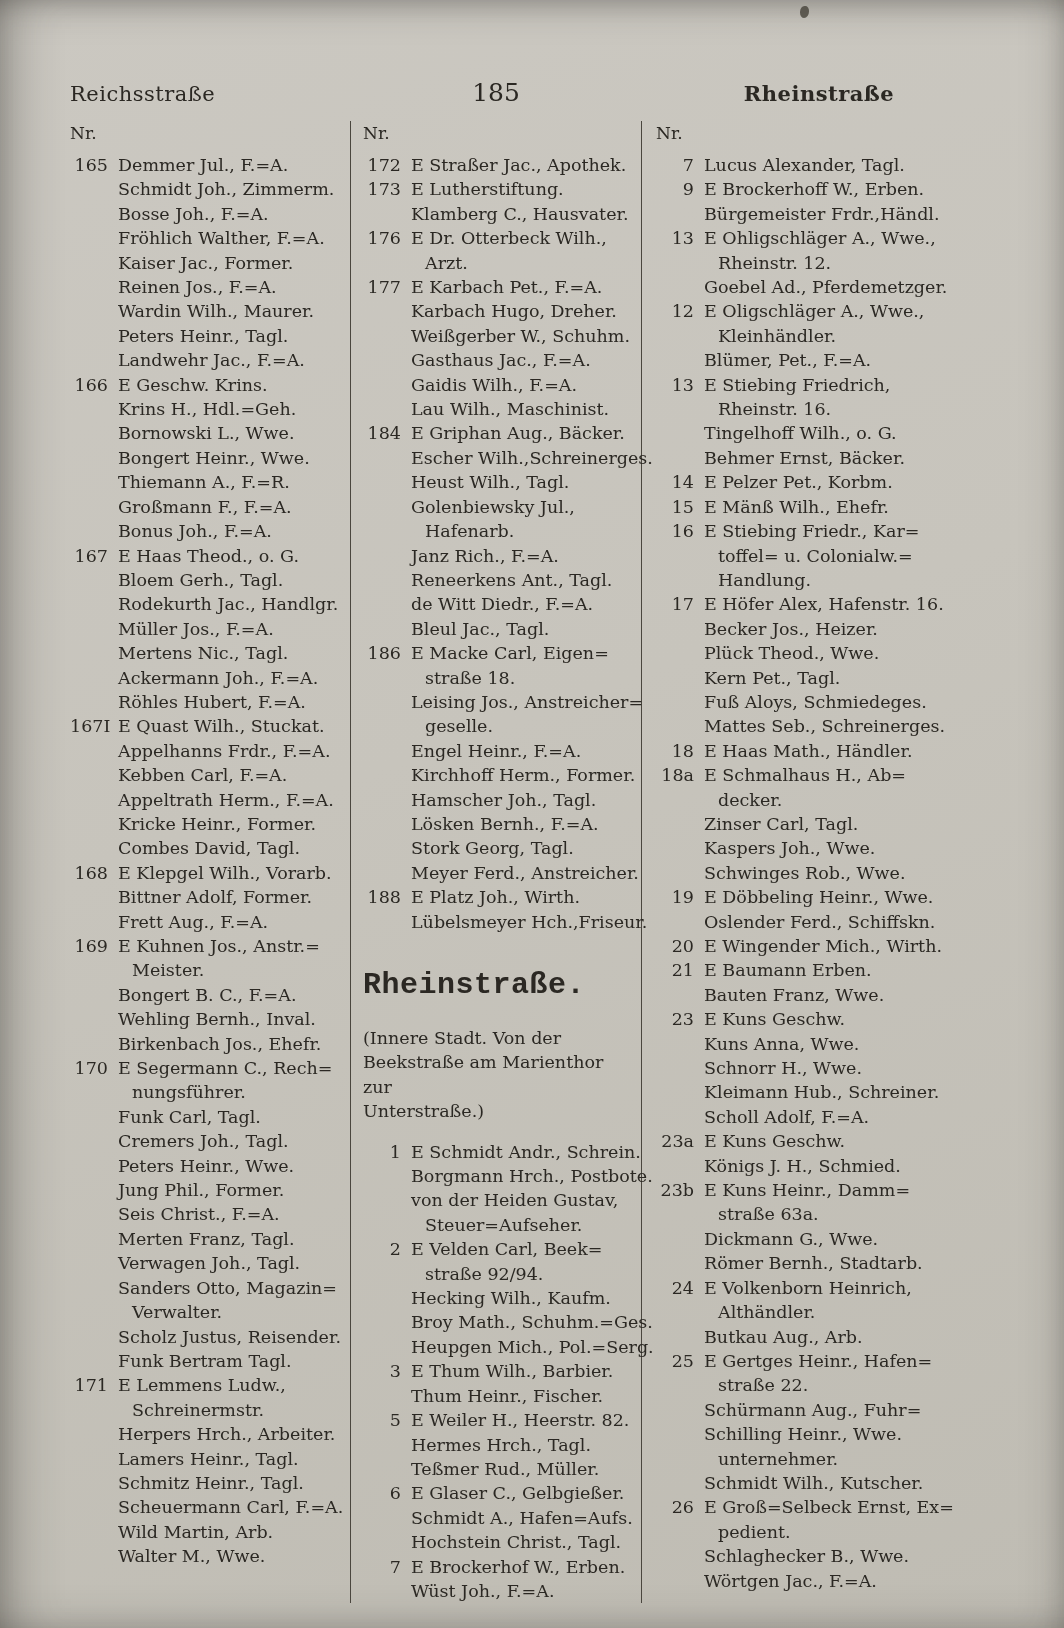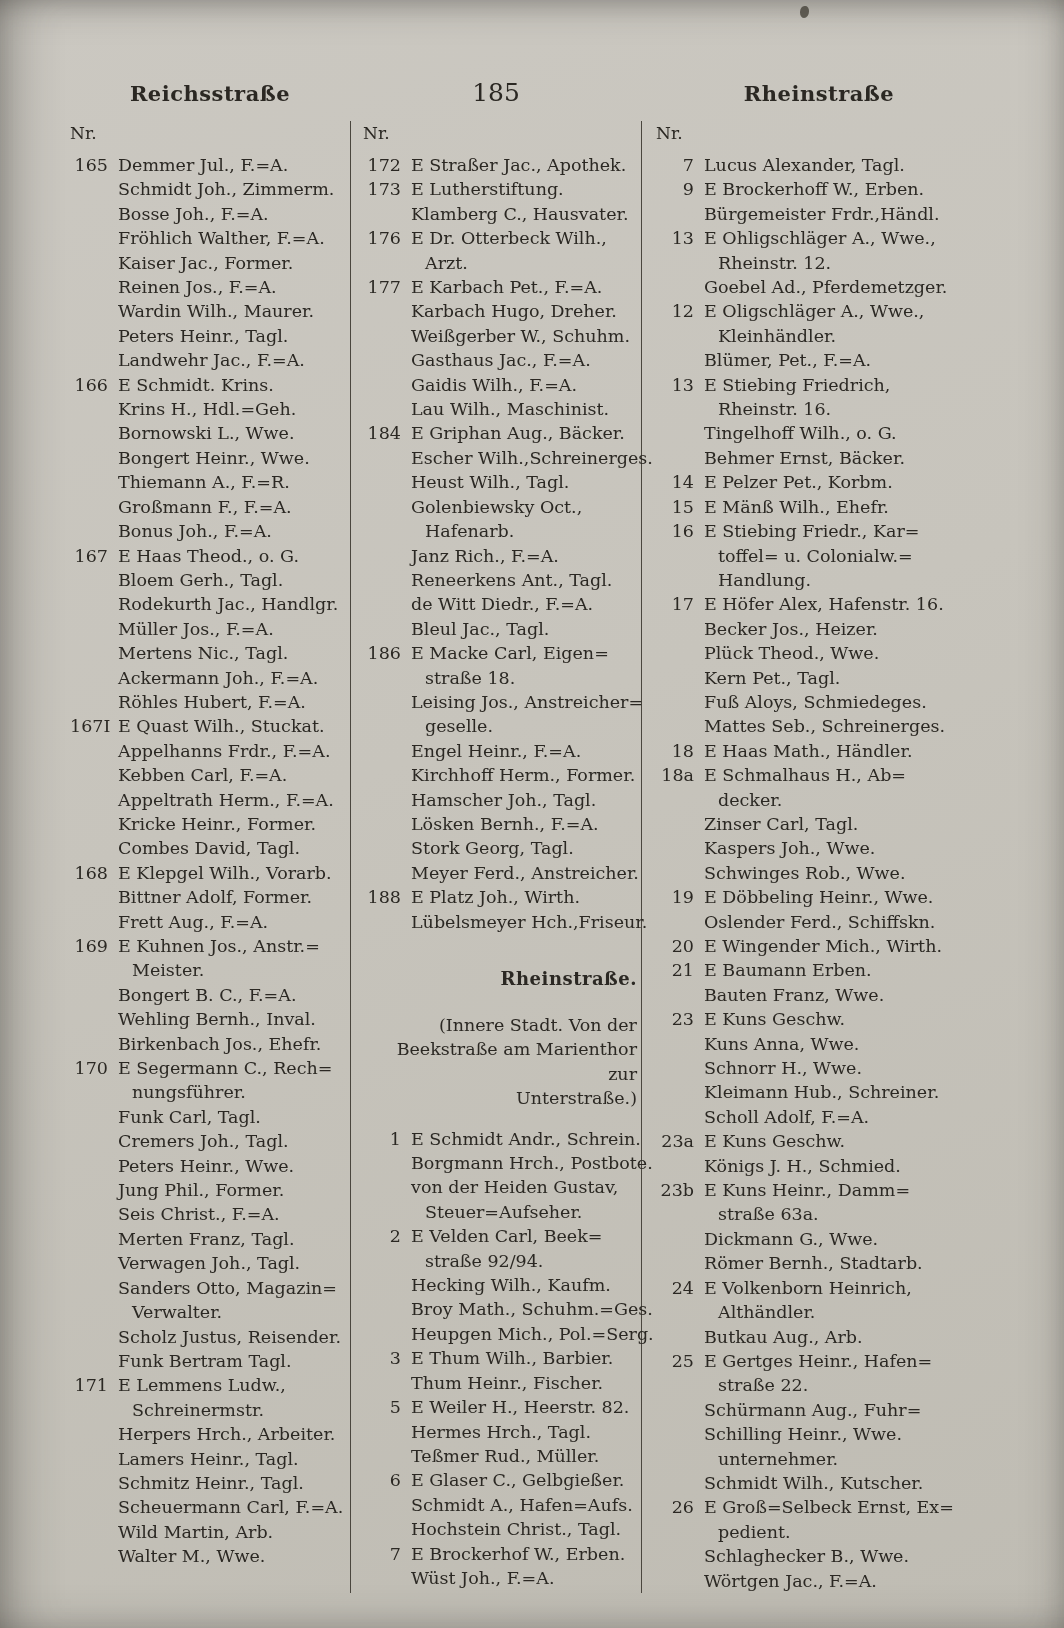--- a/index.html
+++ b/index.html
@@ -17,41 +17,41 @@
       inset 0 26px 40px -30px rgba(40,38,33,.50),
       inset -30px 0 45px -34px rgba(40,38,33,.35),
       inset 0 -30px 45px -34px rgba(40,38,33,.30);
     color:#2b2823;
   }
   .speck { position:absolute; left:800px; top:6px; width:9px; height:12px;
     background:#46423a; border-radius:50% 40% 55% 45%; opacity:.8; }
   .content { position:absolute; left:70px; top:38px; width:926px; }
 
   .header { display:flex; align-items:baseline; }
-  .h-left  { width:280px; text-align:center; font-weight:700; font-size:21px; letter-spacing:.5px; }
+  .h-left  { width:280px; text-align:left; font-weight:400; font-size:21px; letter-spacing:.5px; }
   .h-center{ width:292px; text-align:center; font-size:25px;margin-top:40px; }
   .h-right { width:354px; text-align:center; font-weight:700; font-size:21px; letter-spacing:.5px;margin-top:28px; }
 
   .cols { display:flex; margin-top:14px; }
   .col  { box-sizing:border-box; }
   .col1 { width:280px; padding-right:6px; }
   .col2 { width:292px; border-left:1px solid #4a463e; border-right:1px solid #4a463e;
           padding:0 4px 0 12px; }
   .col3 { width:354px; padding-left:14px; }
 
   .nr { font-size:17px; line-height:24px; margin-bottom:8px; }
 
   .line { position:relative; padding-left:48px; font-size:17.5px; line-height:24.4px;
           white-space:nowrap; }
   .line .num { position:absolute; left:0; top:0; width:38px; text-align:right; }
   .line.wrap { padding-left:62px; }
 
-  .heading { text-align:right; font-weight:700; font-size:18px; letter-spacing:.5px;
-             margin:34px 0 24px; }
-  .note { text-align:right; font-size:17.5px; line-height:24.4px; }
+  .heading { text-align:left; font-weight:700; font-size:30px; letter-spacing:.5px;
+             margin:34px 0 24px;font-family:Liberation Mono, monospace; }
+  .note { text-align:left; font-size:17.5px; line-height:24.4px; }
   .gap { height:16px; }
 </style>
 </head>
 <body>
 
 <div class="page">
   <div class="speck"></div>
   <div class="content">
 
     <div class="header">
@@ -66,21 +66,21 @@
         <div class="lines">
             <div class="line"><span class="num">165</span><span class="txt">Demmer Jul., F.=A.</span></div>
             <div class="line"><span class="txt">Schmidt Joh., Zimmerm.</span></div>
             <div class="line"><span class="txt">Bosse Joh., F.=A.</span></div>
             <div class="line"><span class="txt">Fröhlich Walther, F.=A.</span></div>
             <div class="line"><span class="txt">Kaiser Jac., Former.</span></div>
             <div class="line"><span class="txt">Reinen Jos., F.=A.</span></div>
             <div class="line"><span class="txt">Wardin Wilh., Maurer.</span></div>
             <div class="line"><span class="txt">Peters Heinr., Tagl.</span></div>
             <div class="line"><span class="txt">Landwehr Jac., F.=A.</span></div>
-            <div class="line"><span class="num">166</span><span class="txt">E Schmidt. Krins.</span></div>
+            <div class="line"><span class="num">166</span><span class="txt">E Geschw. Krins.</span></div>
             <div class="line"><span class="txt">Krins H., Hdl.=Geh.</span></div>
             <div class="line"><span class="txt">Bornowski L., Wwe.</span></div>
             <div class="line"><span class="txt">Bongert Heinr., Wwe.</span></div>
             <div class="line"><span class="txt">Thiemann A., F.=R.</span></div>
             <div class="line"><span class="txt">Großmann F., F.=A.</span></div>
             <div class="line"><span class="txt">Bonus Joh., F.=A.</span></div>
             <div class="line"><span class="num">167</span><span class="txt">E Haas Theod., o. G.</span></div>
             <div class="line"><span class="txt">Bloem Gerh., Tagl.</span></div>
             <div class="line"><span class="txt">Rodekurth Jac., Handlgr.</span></div>
             <div class="line"><span class="txt">Müller Jos., F.=A.</span></div>
@@ -134,21 +134,21 @@
             <div class="line wrap"><span class="txt">Arzt.</span></div>
             <div class="line"><span class="num">177</span><span class="txt">E Karbach Pet., F.=A.</span></div>
             <div class="line"><span class="txt">Karbach Hugo, Dreher.</span></div>
             <div class="line"><span class="txt">Weißgerber W., Schuhm.</span></div>
             <div class="line"><span class="txt">Gasthaus Jac., F.=A.</span></div>
             <div class="line"><span class="txt">Gaidis Wilh., F.=A.</span></div>
             <div class="line"><span class="txt">Lau Wilh., Maschinist.</span></div>
             <div class="line"><span class="num">184</span><span class="txt">E Griphan Aug., Bäcker.</span></div>
             <div class="line"><span class="txt">Escher Wilh.,Schreinerges.</span></div>
             <div class="line"><span class="txt">Heust Wilh., Tagl.</span></div>
-            <div class="line"><span class="txt">Golenbiewsky Oct.,</span></div>
+            <div class="line"><span class="txt">Golenbiewsky Jul.,</span></div>
             <div class="line wrap"><span class="txt">Hafenarb.</span></div>
             <div class="line"><span class="txt">Janz Rich., F.=A.</span></div>
             <div class="line"><span class="txt">Reneerkens Ant., Tagl.</span></div>
             <div class="line"><span class="txt">de Witt Diedr., F.=A.</span></div>
             <div class="line"><span class="txt">Bleul Jac., Tagl.</span></div>
             <div class="line"><span class="num">186</span><span class="txt">E Macke Carl, Eigen=</span></div>
             <div class="line wrap"><span class="txt">straße 18.</span></div>
             <div class="line"><span class="txt">Leising Jos., Anstreicher=</span></div>
             <div class="line wrap"><span class="txt">geselle.</span></div>
             <div class="line"><span class="txt">Engel Heinr., F.=A.</span></div>

